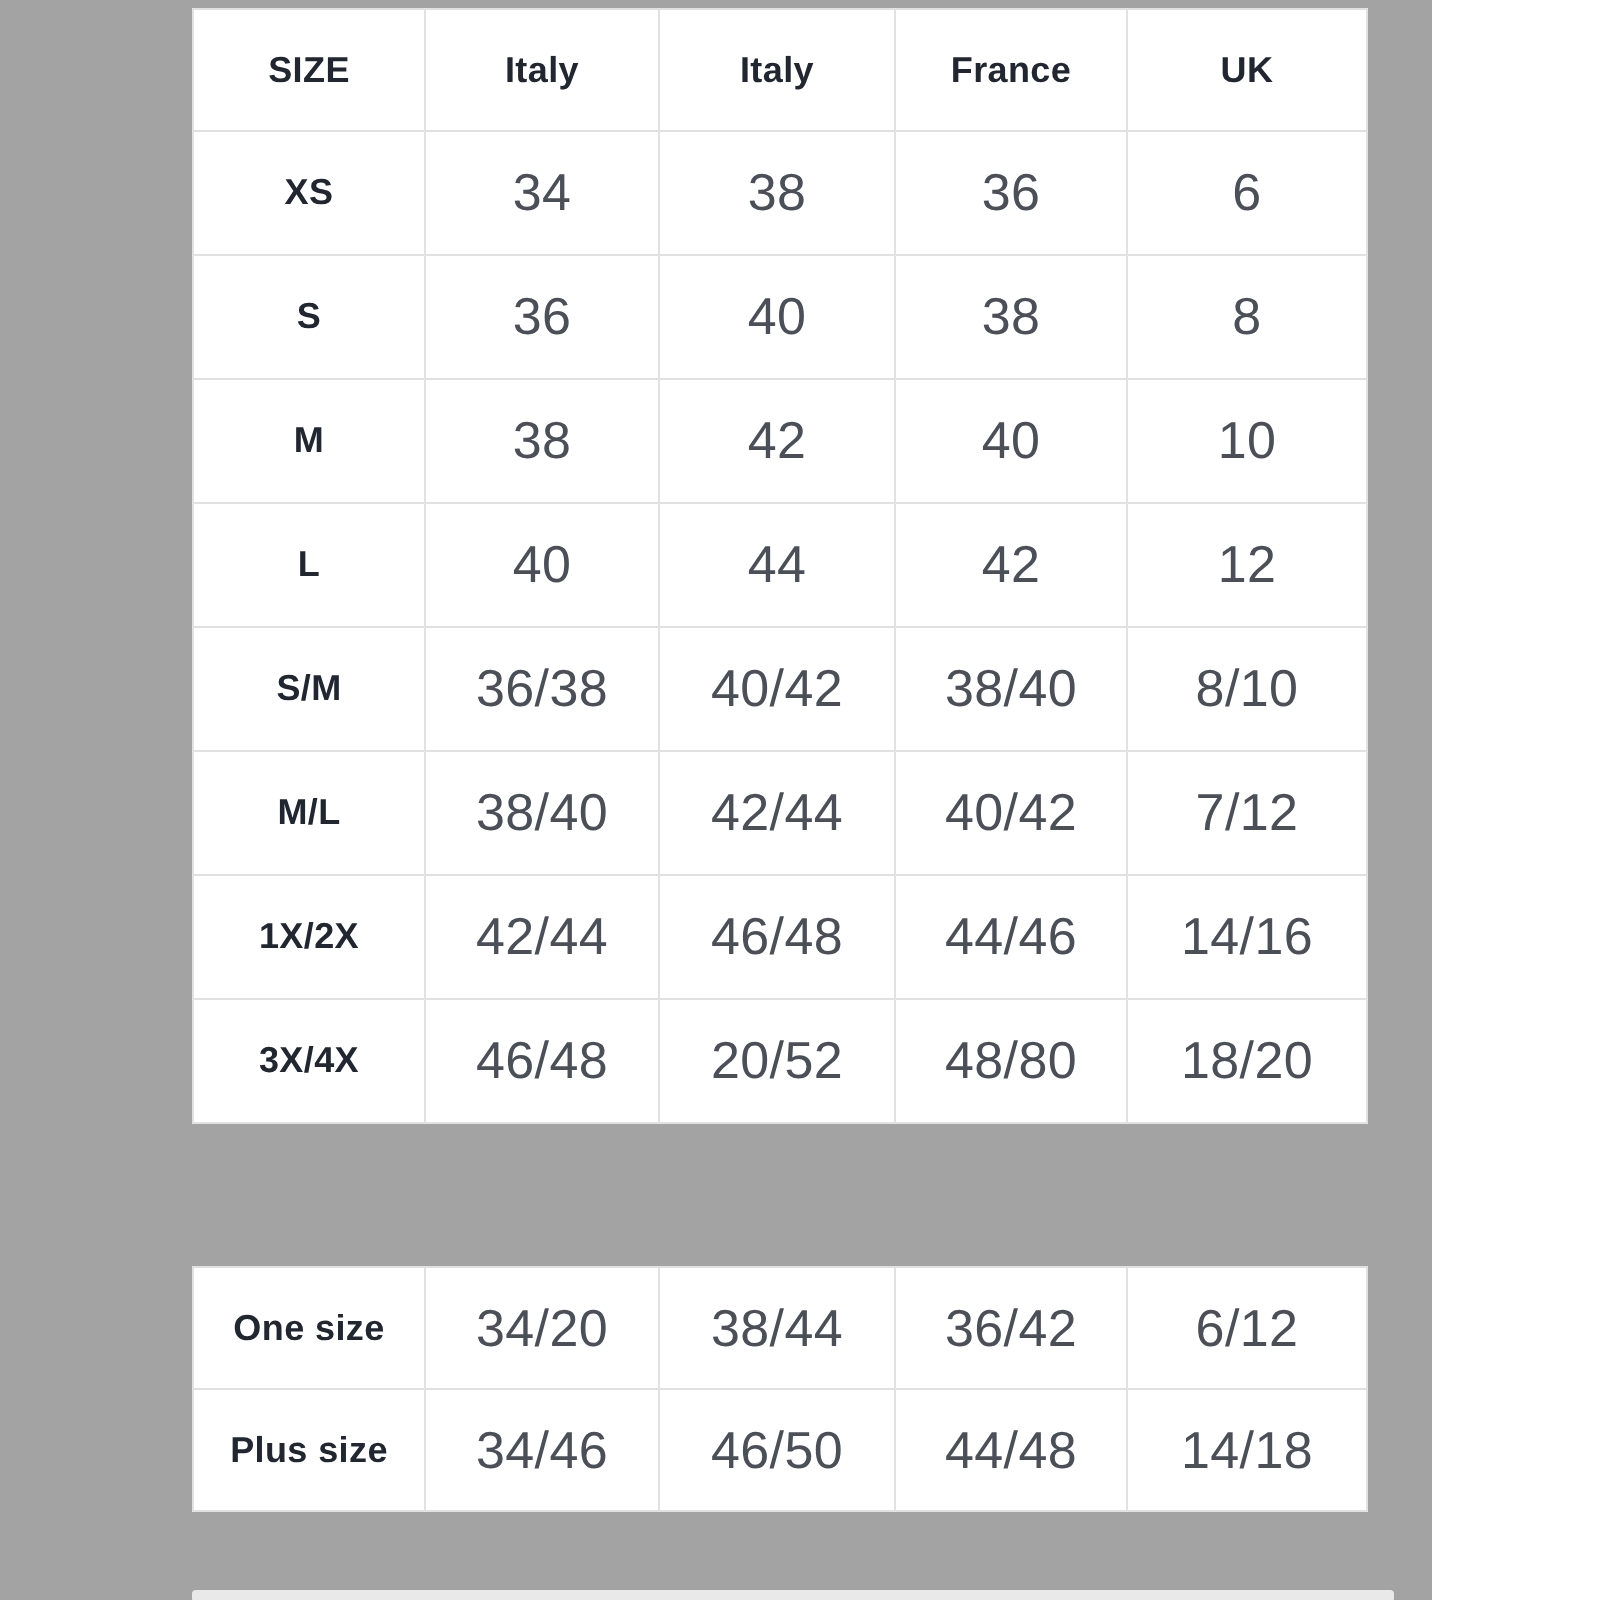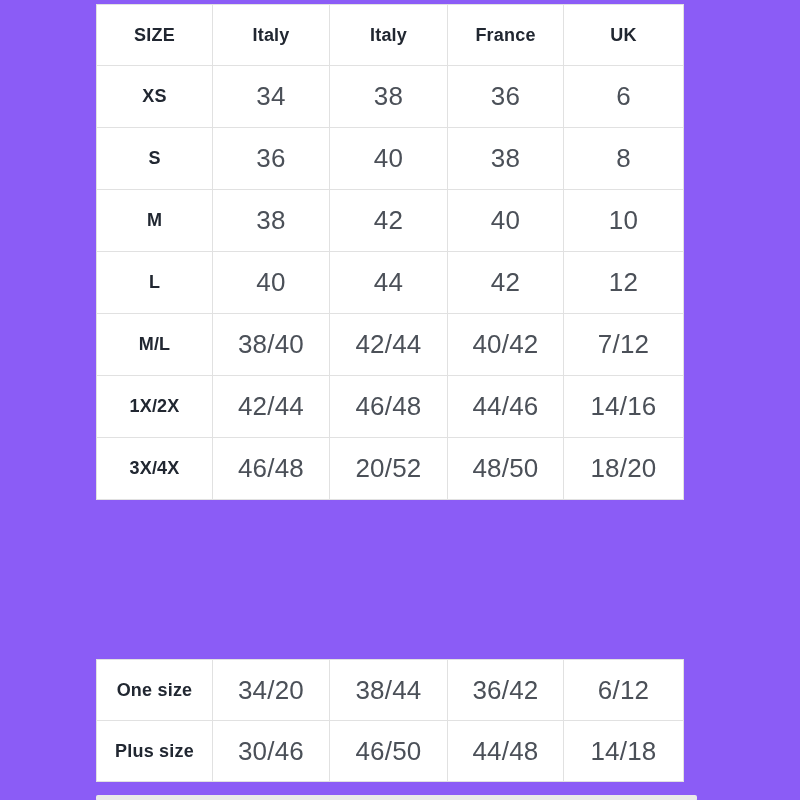--- a/index.html
+++ b/index.html
@@ -1,25 +1,25 @@
 <!DOCTYPE html>
 <html><head>
 <meta charset="utf-8">
 <style>
   html,body{margin:0;padding:0;background:#ffffff;}
   .page{
-    position:relative;width:800px;height:800px;background:#8b5cf6;
+    position:relative;width:716px;height:800px;background:#a3a3a3;
     font-family:"Liberation Sans",sans-serif;overflow:hidden;
   }
   table{
     position:absolute;left:96px;border-collapse:collapse;table-layout:fixed;
     background:#ffffff;
   }
   #main-table{top:4px;}
-  #secondary-table{top:659px;}
+  #secondary-table{top:633px;}
   col.c0{width:116px;}
   col.c1{width:117px;}
   col.c2{width:118px;}
   col.c3{width:116px;}
   col.c4{width:120px;}
   th,td{
     border:1px solid #e1e1e1;
     text-align:center;vertical-align:middle;
     font-size:26px;font-weight:400;color:#4b5058;
     height:62px;padding:0 4px;box-sizing:border-box;
@@ -80,38 +80,45 @@
           <td>10</td>
         </tr>
         <tr>
           <td class="label">L</td>
           <td>40</td>
           <td>44</td>
           <td>42</td>
           <td>12</td>
         </tr>
         <tr>
+          <td class="label">S/M</td>
+          <td>36/38</td>
+          <td>40/42</td>
+          <td>38/40</td>
+          <td>8/10</td>
+        </tr>
+        <tr>
           <td class="label">M/L</td>
           <td>38/40</td>
           <td>42/44</td>
           <td>40/42</td>
           <td>7/12</td>
         </tr>
         <tr>
           <td class="label">1X/2X</td>
           <td>42/44</td>
           <td>46/48</td>
           <td>44/46</td>
           <td>14/16</td>
         </tr>
         <tr>
           <td class="label">3X/4X</td>
           <td>46/48</td>
           <td>20/52</td>
-          <td>48/50</td>
+          <td>48/80</td>
           <td>18/20</td>
         </tr>
       </tbody>
   </table>
 
   <table id="secondary-table">
     <colgroup>
       <col class="c0">
         <col class="c1">
         <col class="c2">
@@ -121,21 +128,21 @@
     <tbody>
         <tr>
           <td class="label">One size</td>
           <td>34/20</td>
           <td>38/44</td>
           <td>36/42</td>
           <td>6/12</td>
         </tr>
         <tr>
           <td class="label">Plus size</td>
-          <td>30/46</td>
+          <td>34/46</td>
           <td>46/50</td>
           <td>44/48</td>
           <td>14/18</td>
         </tr>
       </tbody>
   </table>
 
   <div class="next-edge" style="background: rgb(233, 233, 233);"></div>
 
 </div>

